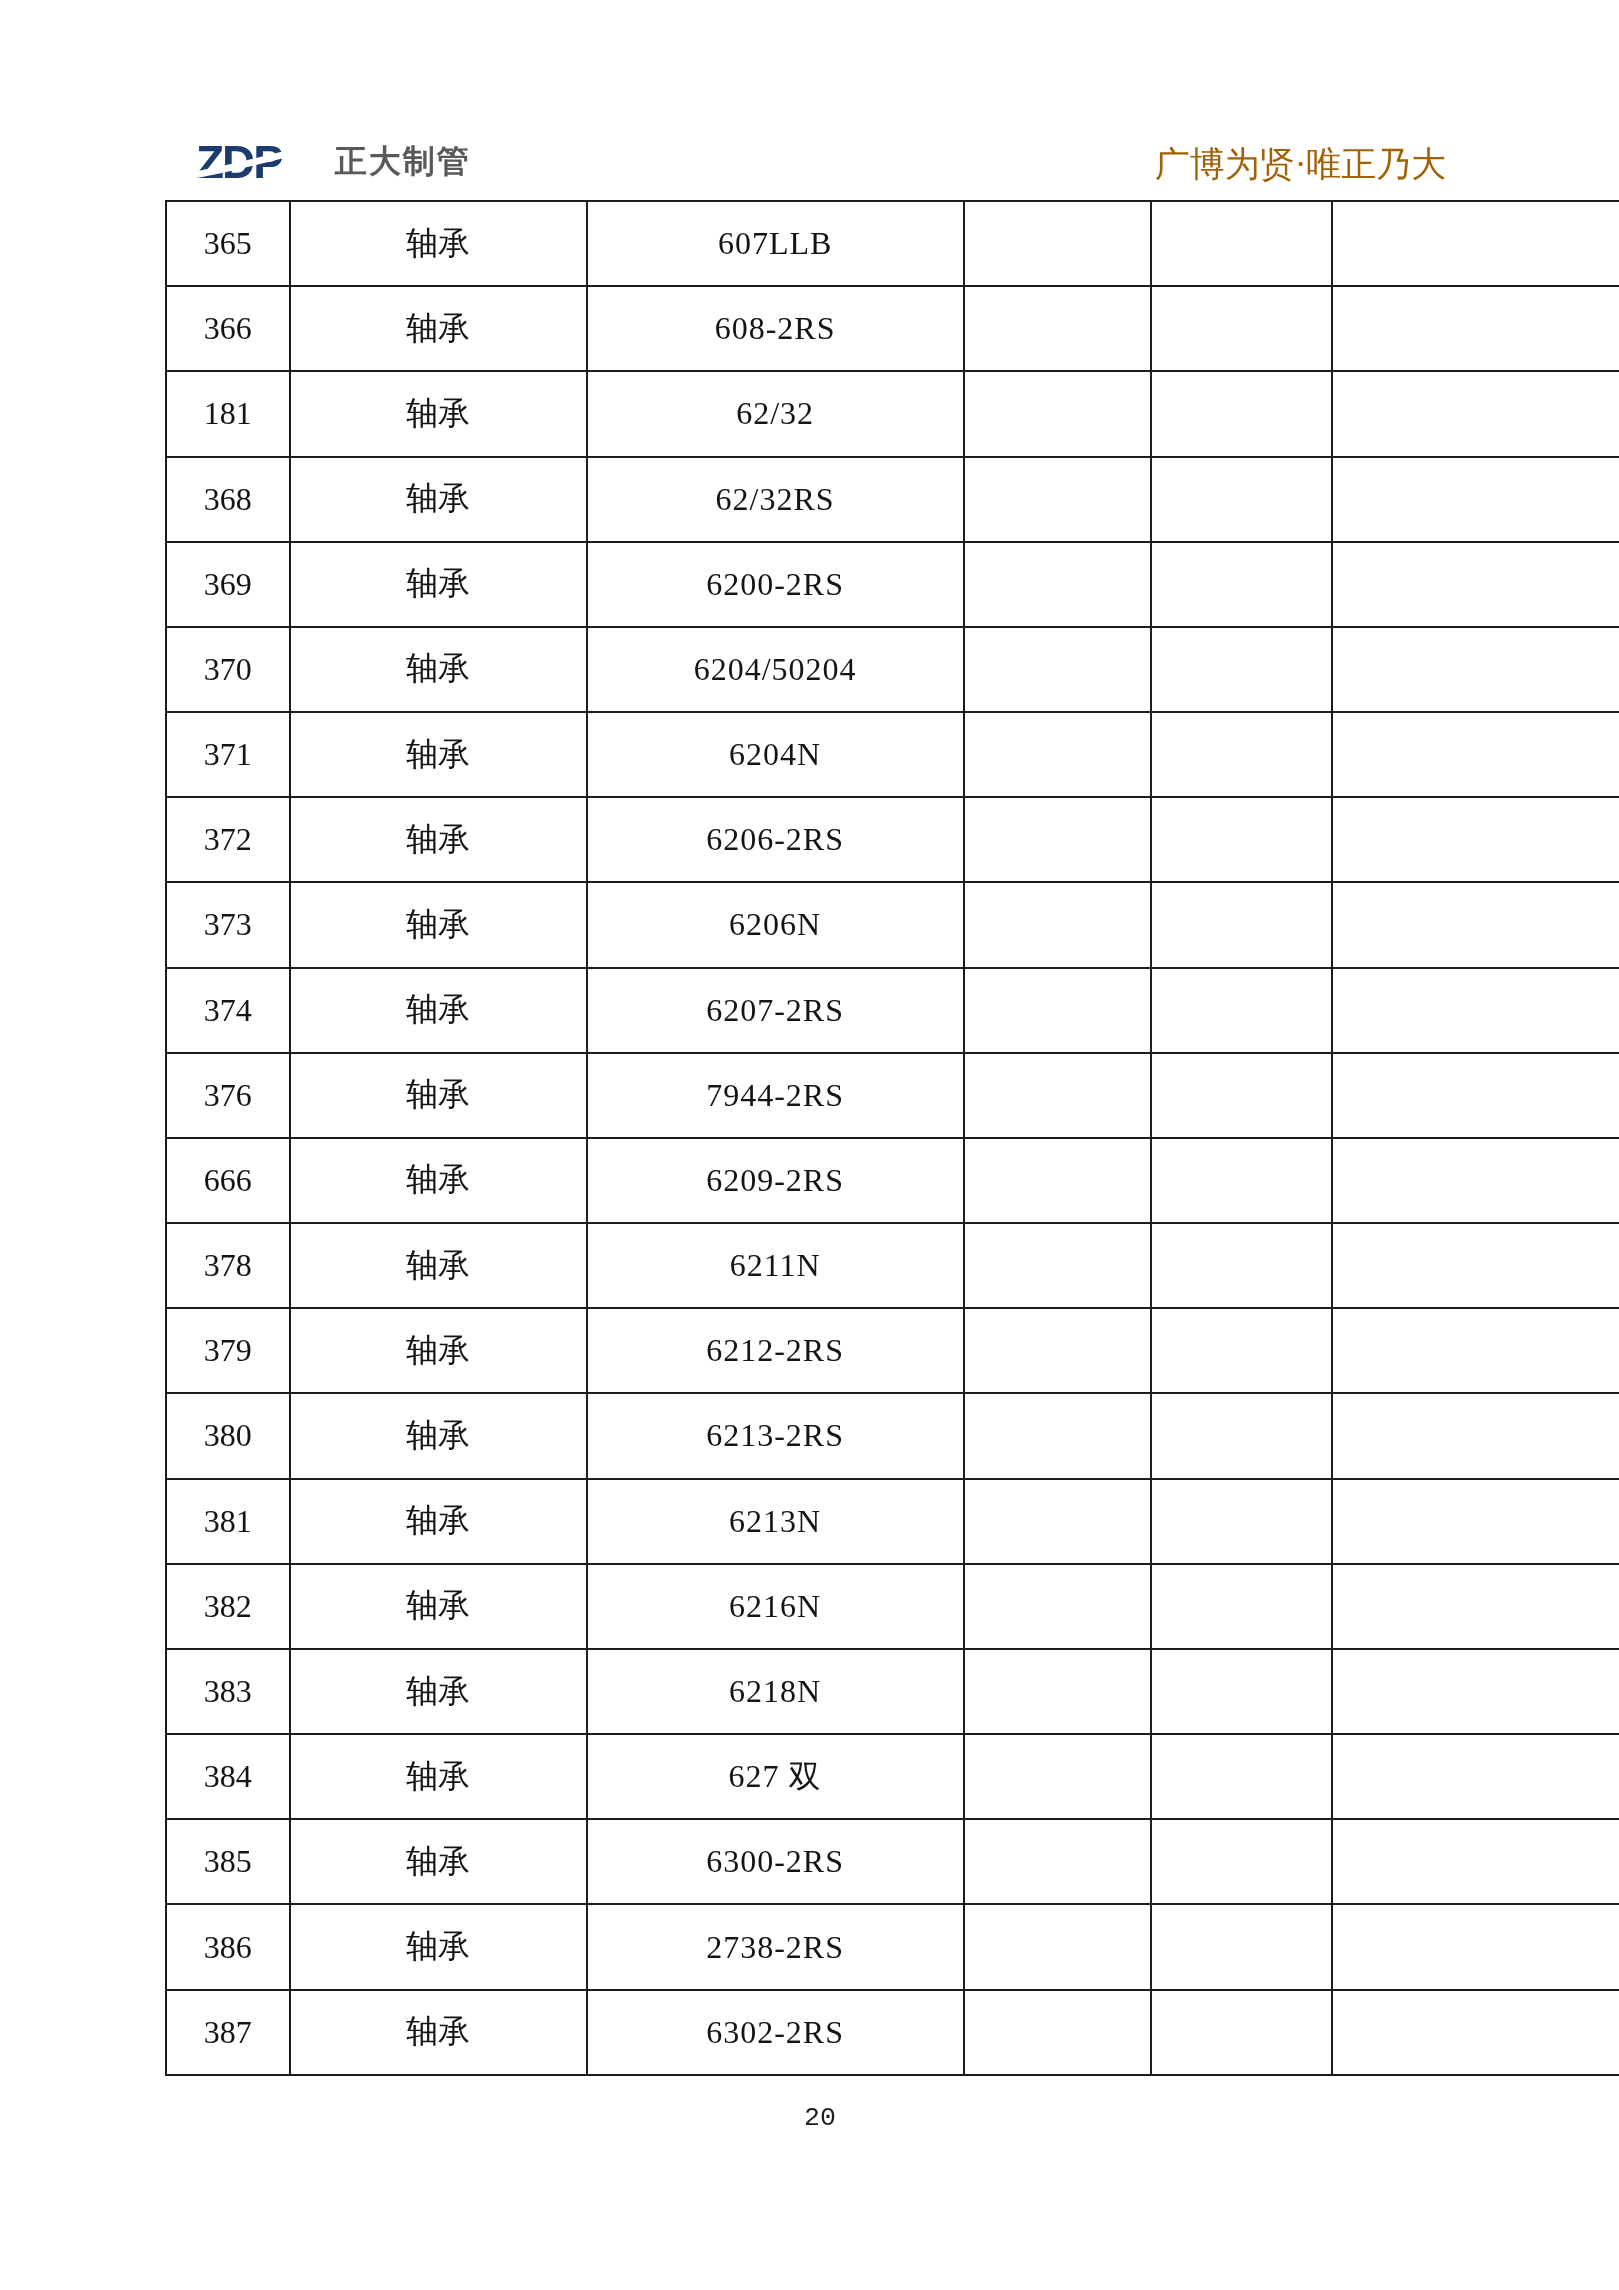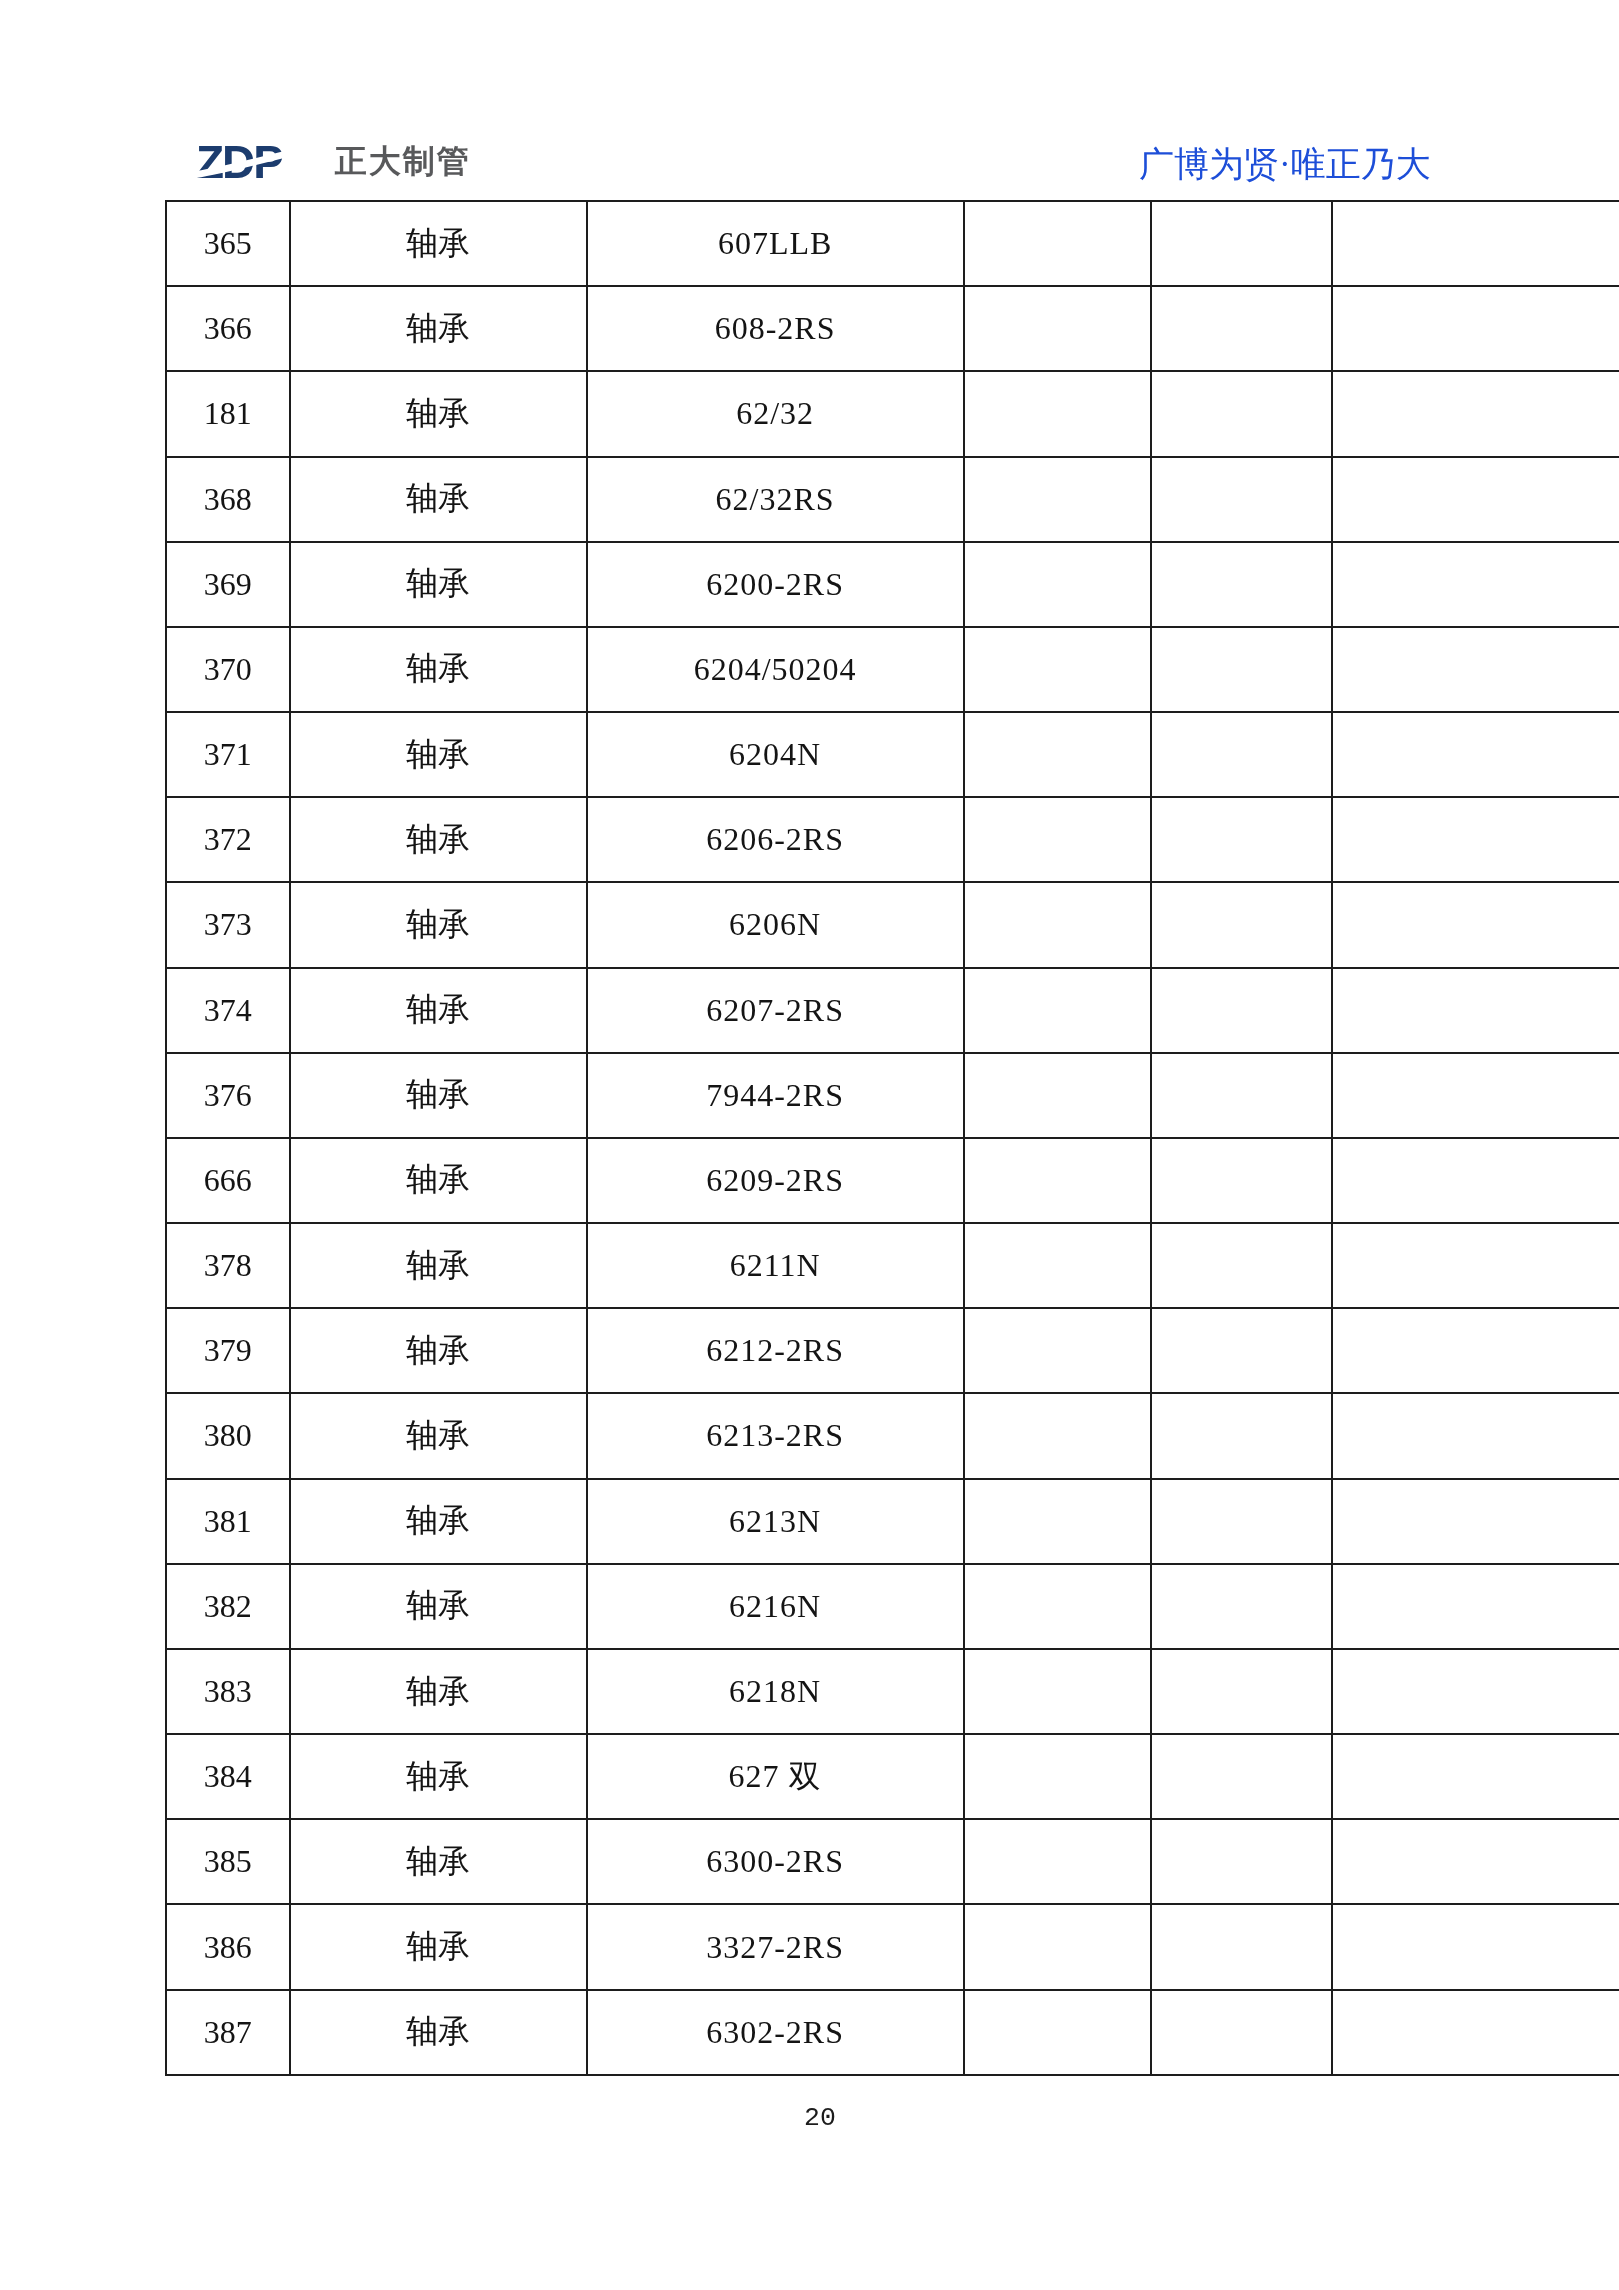--- a/index.html
+++ b/index.html
@@ -38,24 +38,24 @@
     white-space: nowrap;
   }
   .slogan {
     position: absolute;
     left: 1139px;
     top: 146px;
     width: 323px;
     font-family: "Liberation Serif", "DejaVu Serif", serif;
     font-size: 35px;
     line-height: 37px;
-    color: #1d4ed8;
+    color: #a16207;
     letter-spacing: 0px;
     white-space: nowrap;
-    text-align: left;
+    text-align: center;
   }
 
   
   table.parts {
     position: absolute;
     left: 165px;
     top: 200px;
     width: 1548px;
     height: 1876px;
     border-collapse: collapse;
@@ -267,21 +267,21 @@
       <td class="cell-no">385</td>
       <td class="cell-name">轴承</td>
       <td class="cell-model">6300-2RS</td>
       <td class="cell-empty"></td>
       <td class="cell-empty"></td>
       <td class="cell-empty"></td>
     </tr>
         <tr>
       <td class="cell-no">386</td>
       <td class="cell-name">轴承</td>
-      <td class="cell-model">3327-2RS</td>
+      <td class="cell-model">2738-2RS</td>
       <td class="cell-empty"></td>
       <td class="cell-empty"></td>
       <td class="cell-empty"></td>
     </tr>
         <tr>
       <td class="cell-no">387</td>
       <td class="cell-name">轴承</td>
       <td class="cell-model">6302-2RS</td>
       <td class="cell-empty"></td>
       <td class="cell-empty"></td>

